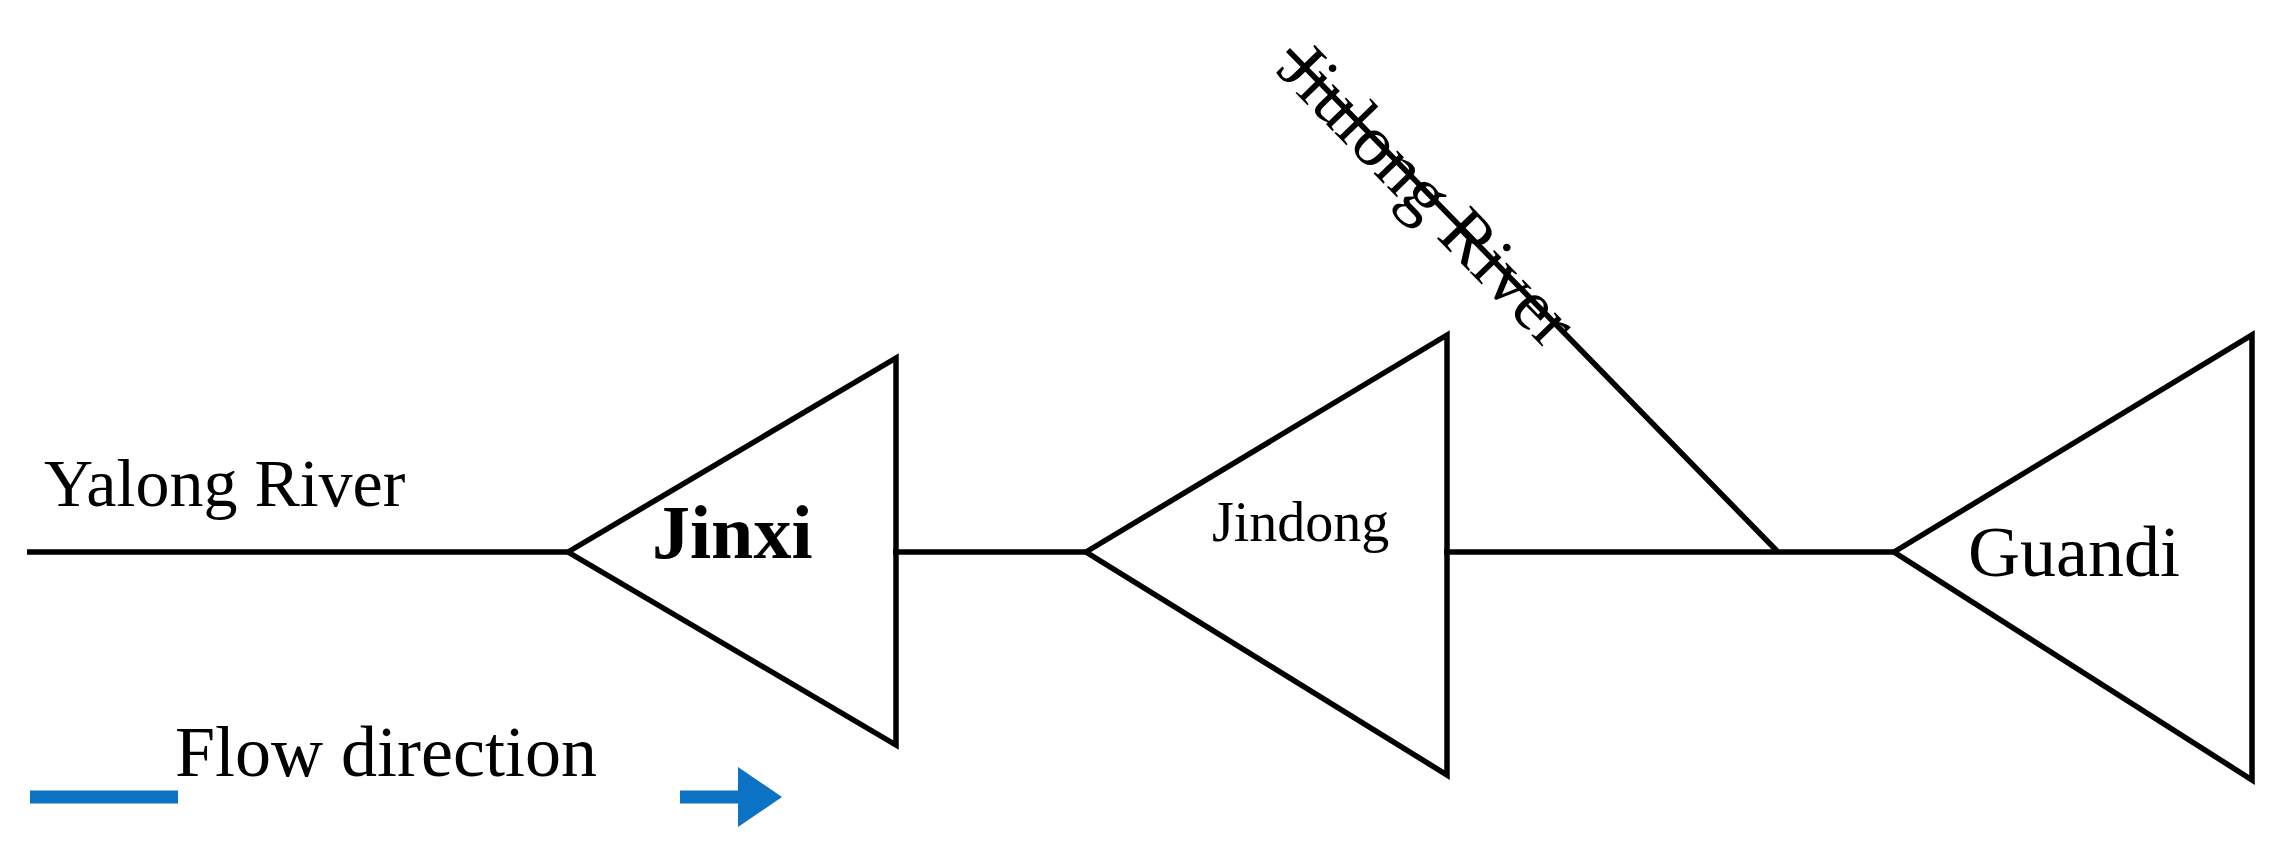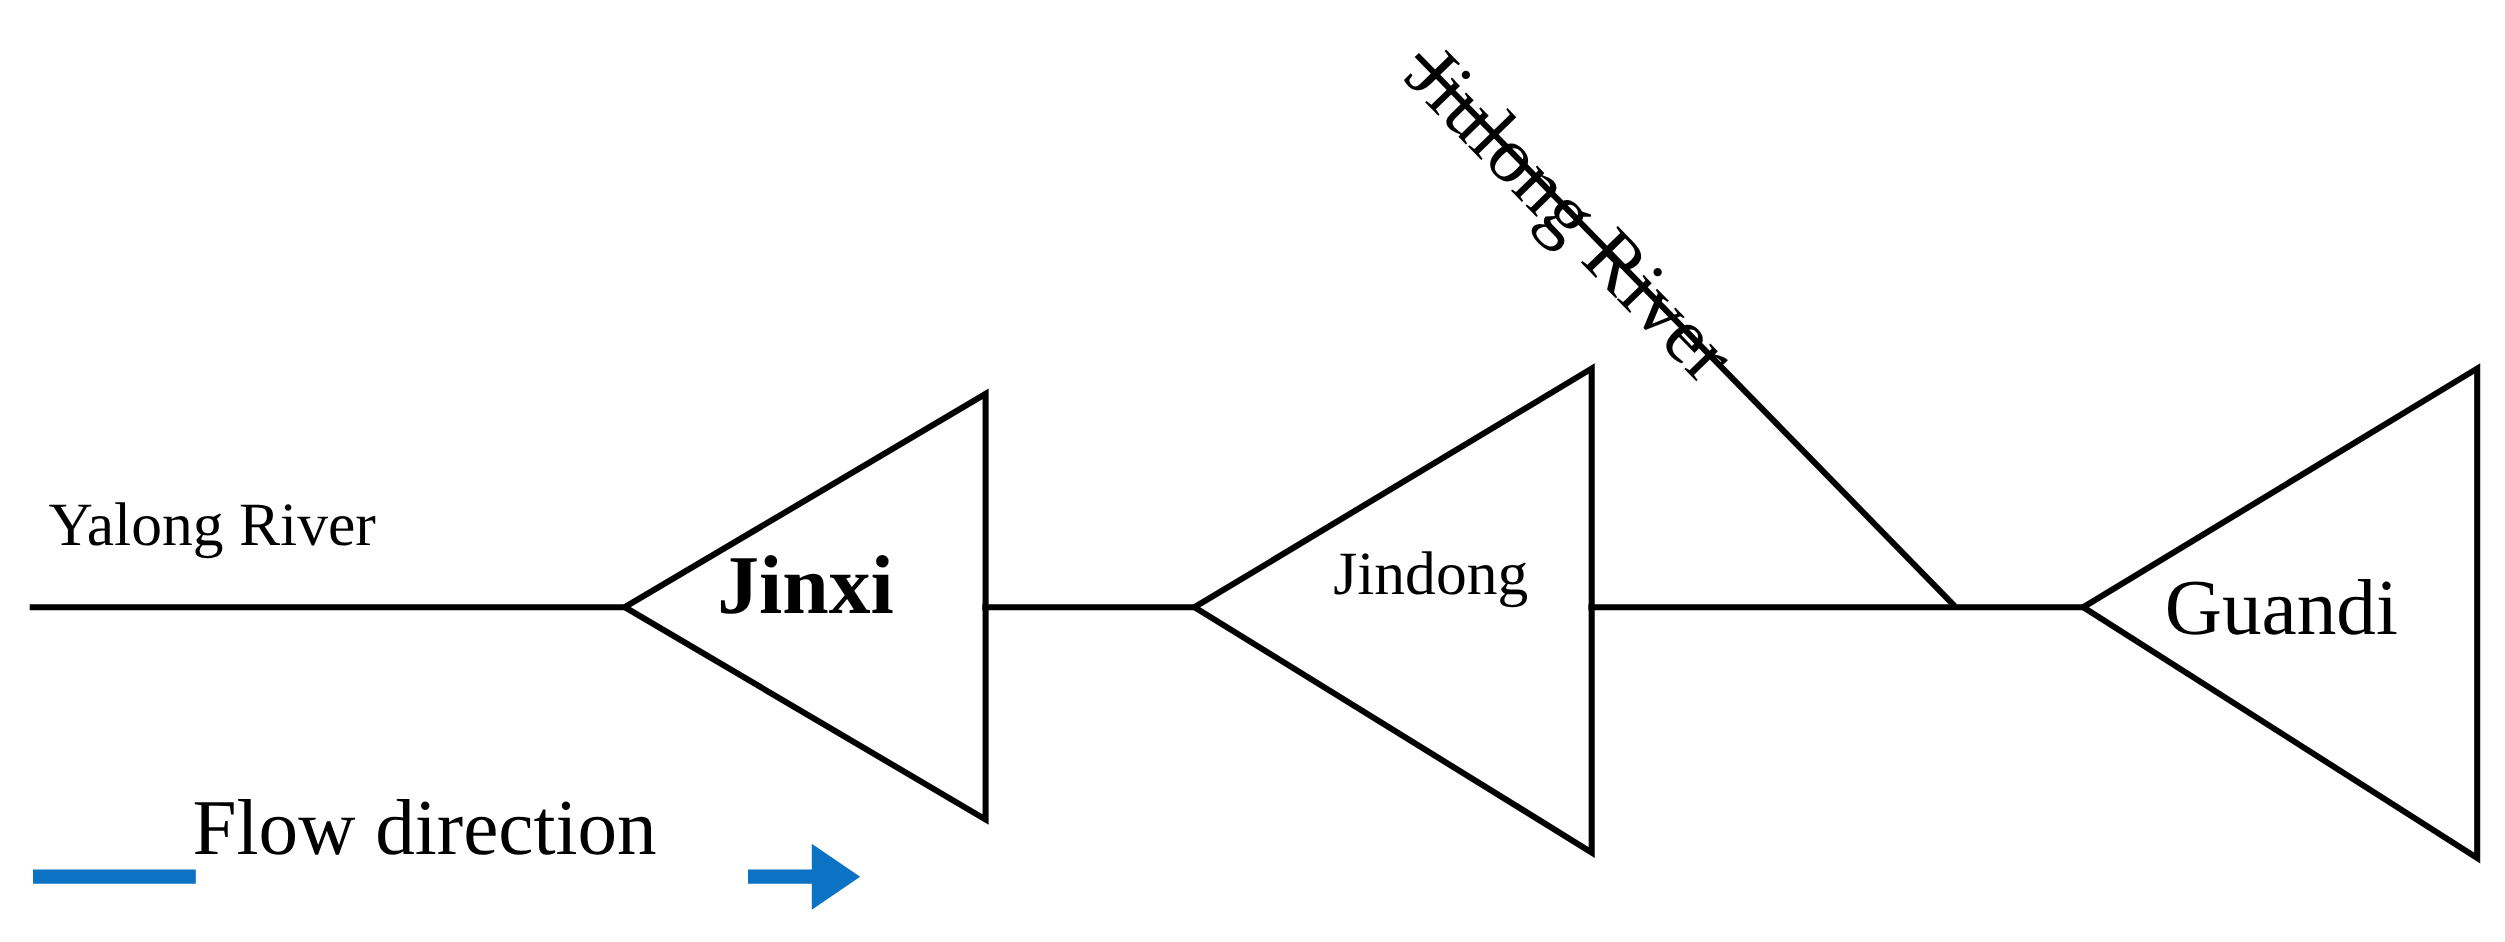--- a/index.html
+++ b/index.html
@@ -26,21 +26,21 @@
     position: absolute;
     color: #000000;
     white-space: nowrap;
     font-family: "Liberation Serif", "DejaVu Serif", serif;
     font-weight: normal;
     line-height: 1;
   }
   #label-yalong-river {
     left: 44px;
     top: 449px;
-    font-size: 56px;
+    font-size: 68px;
   }
   #label-jinxi {
     left: 652px;
     top: 494px;
     font-size: 76px;
     font-weight: bold;
   }
   #label-jindong {
     left: 1212px;
     top: 494px;

